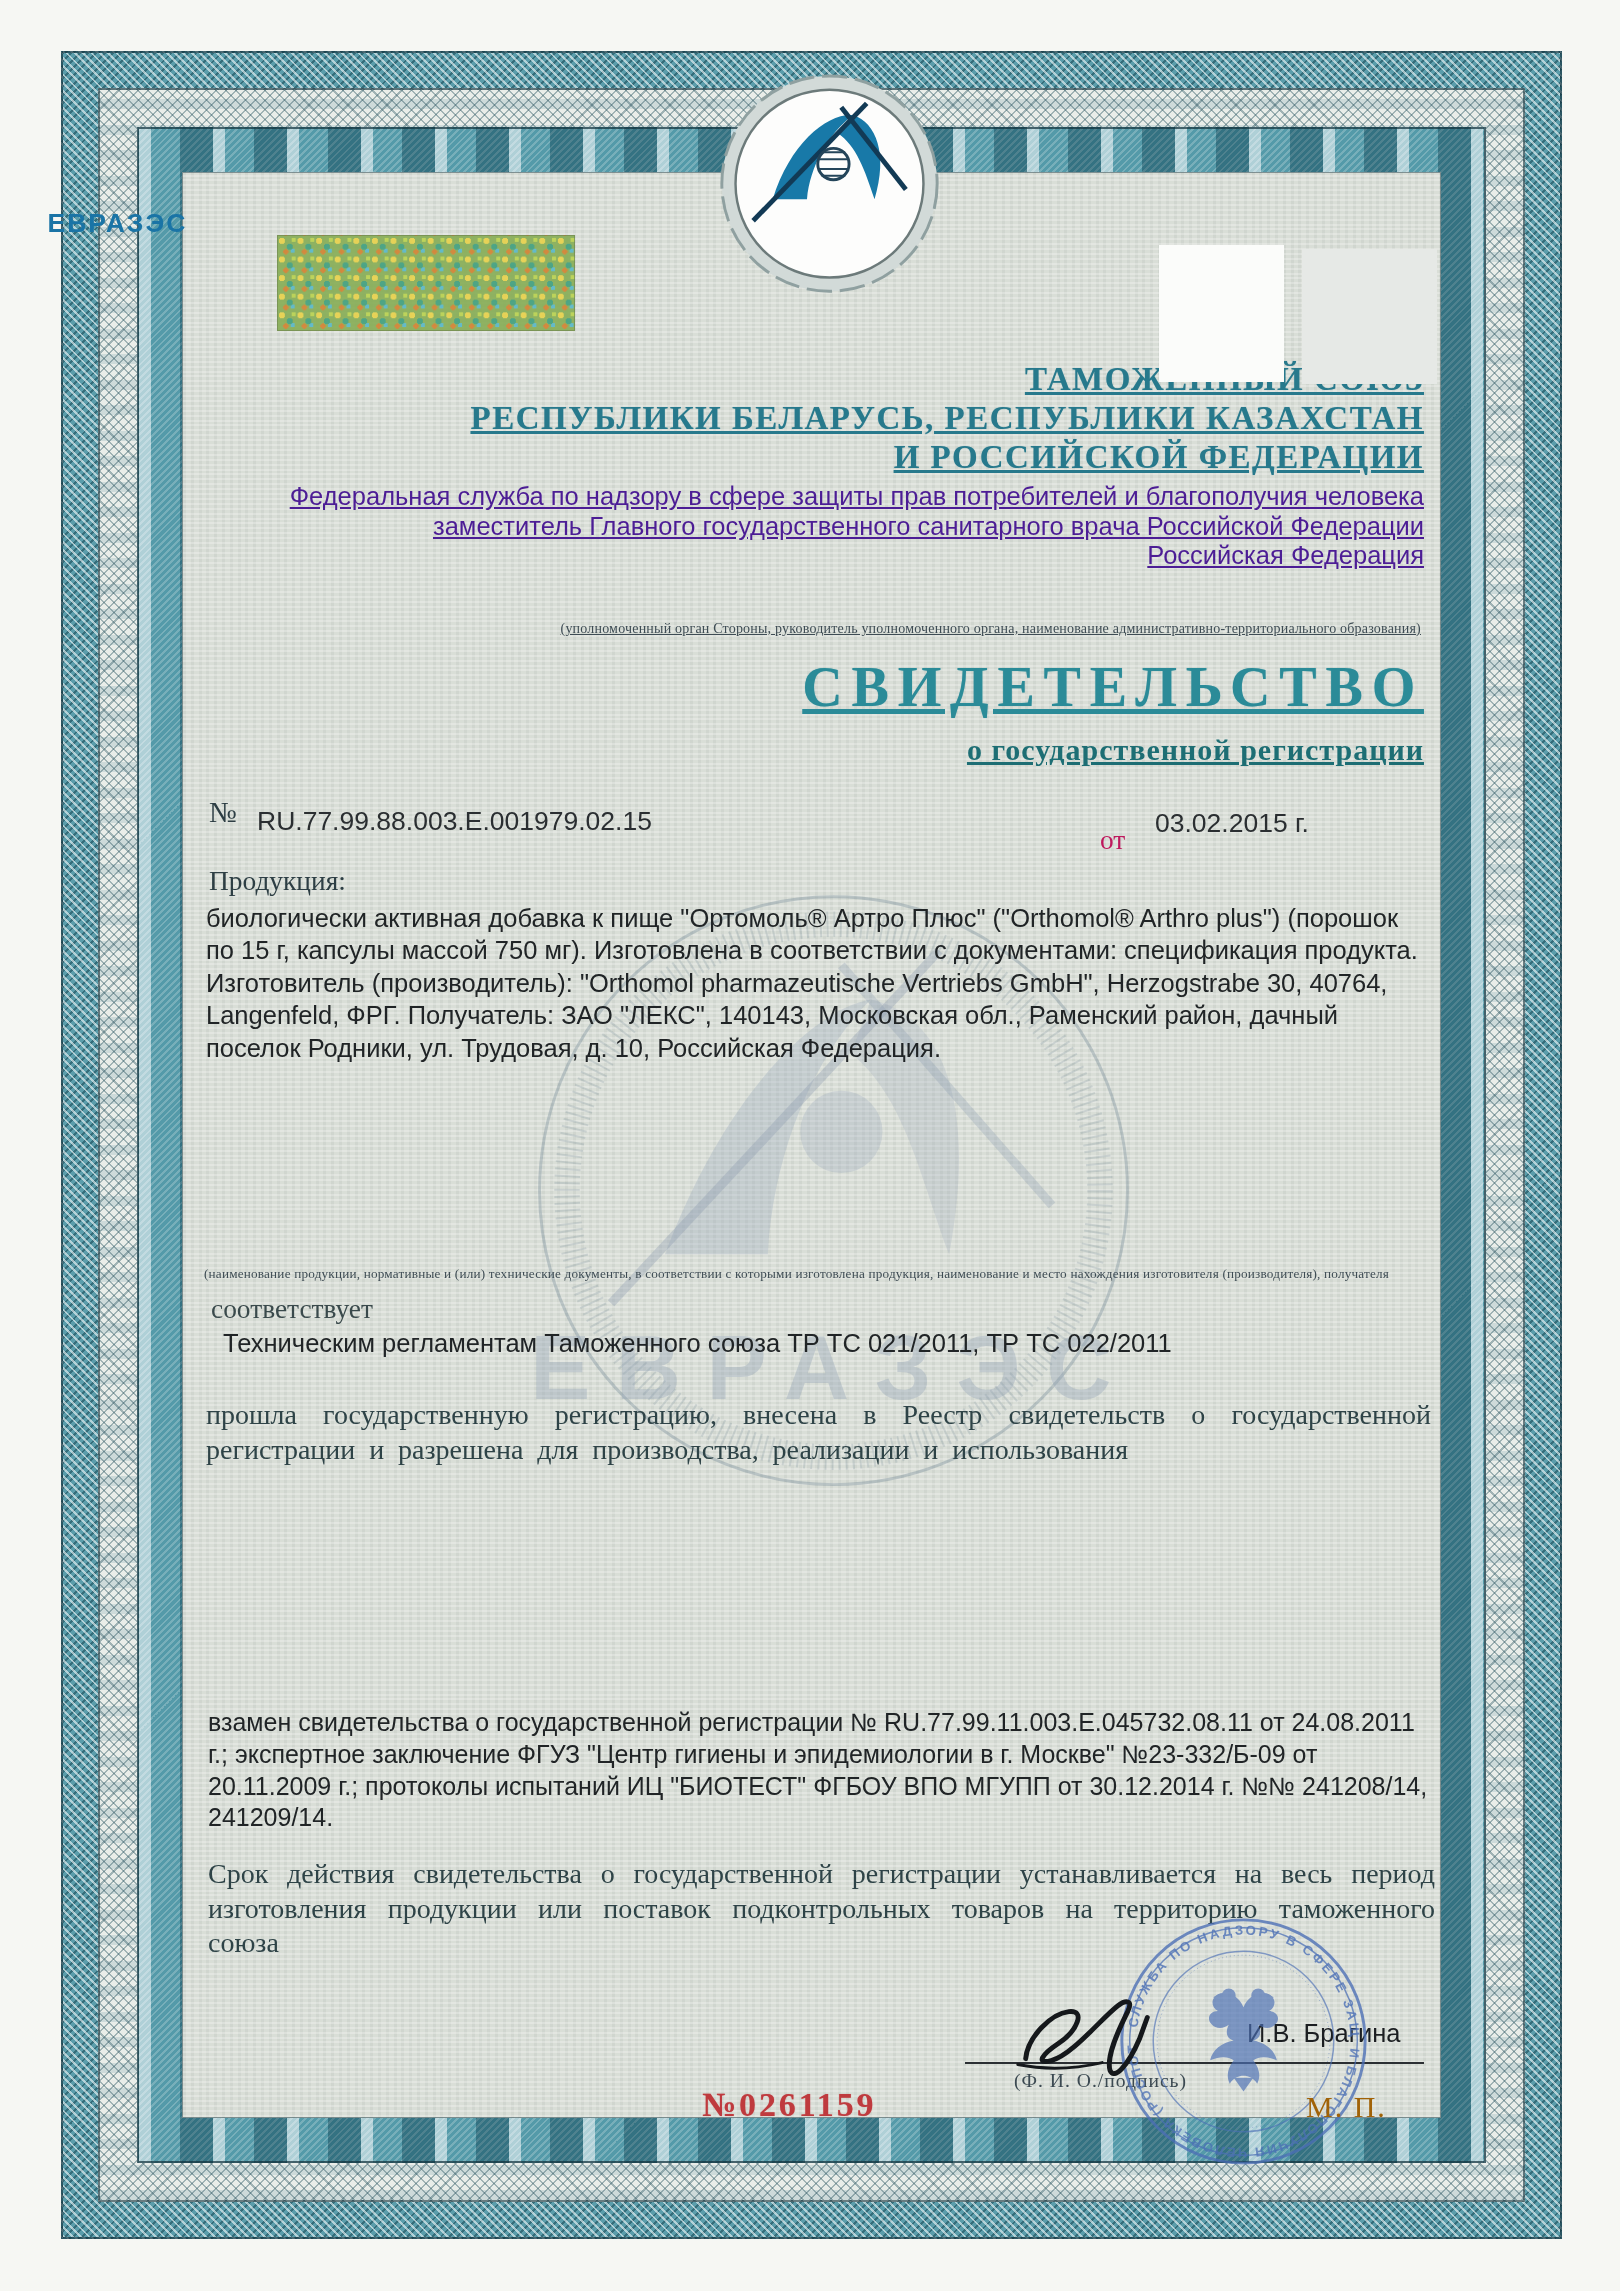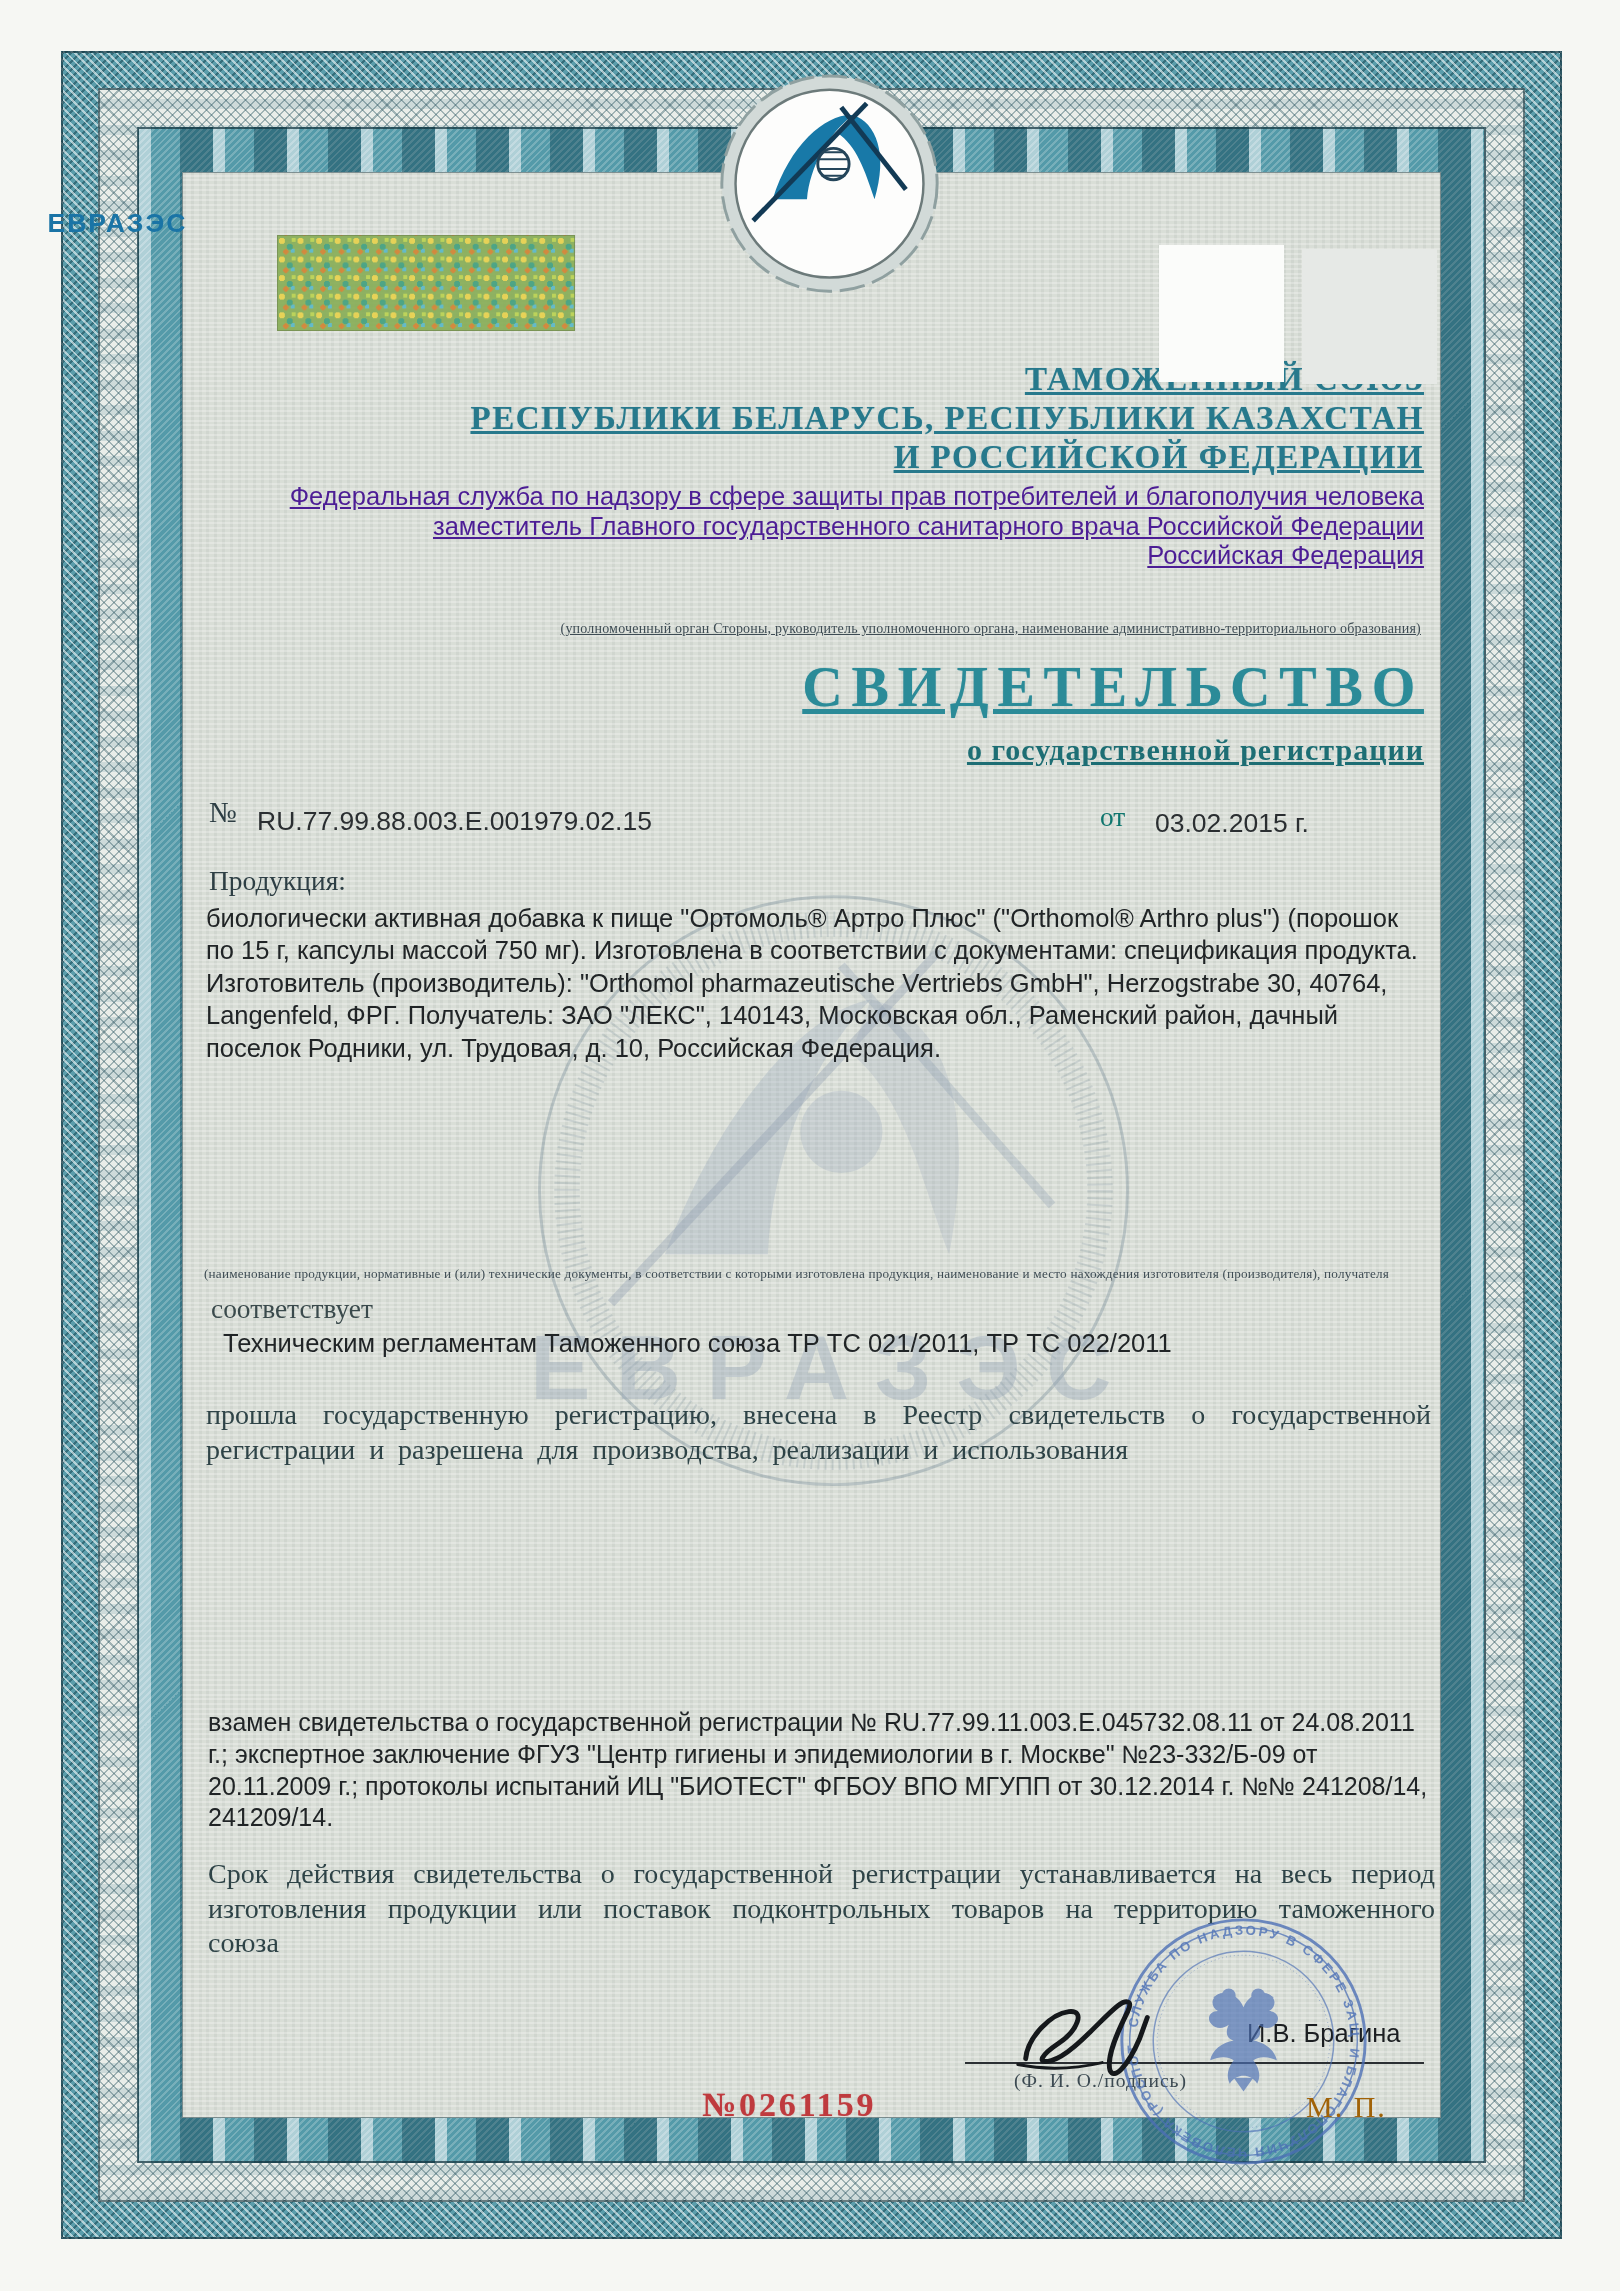--- a/index.html
+++ b/index.html
@@ -122,21 +122,21 @@
   <div class="t hdr-org center" style="top:482px">Федеральная служба по надзору в сфере защиты прав потребителей и благополучия человека</div>
   <div class="t hdr-org center" style="top:512px">заместитель Главного государственного санитарного врача Российской Федерации</div>
   <div class="t hdr-org center" style="top:541px">Российская Федерация</div>
   <div class="t note-small center" style="top:621px">(уполномоченный орган Стороны, руководитель уполномоченного органа, наименование административно-территориального образования)</div>
 
   <div class="t big-title center" style="top:655px">СВИДЕТЕЛЬСТВО</div>
   <div class="t sub-title center" style="top:733px">о государственной регистрации</div>
 
   <div class="t serif-label" style="left:209px;top:796px;font-size:29px">№</div>
   <div class="t numrow" style="left:257px;top:806px">RU.77.99.88.003.E.001979.02.15</div>
-  <div class="t serif-label" style="left:1100px;top:802px;color:#0f766e">от</div>
+  <div class="t serif-label" style="left:1100px;top:825px;color:#be185d">от</div>
   <div class="t numrow" style="left:1155px;top:808px">03.02.2015 г.</div>
 
   <div class="t serif-label" style="left:209px;top:866px">Продукция:</div>
   <div class="t sans-body" style="left:206px;top:902px;width:1223px">биологически активная добавка к пище "Ортомоль® Артро Плюс" ("Orthomol® Arthro plus") (порошок по 15 г, капсулы массой 750 мг). Изготовлена в соответствии с документами: спецификация продукта. Изготовитель (производитель): "Orthomol pharmazeutische Vertriebs GmbH", Herzogstrabe 30, 40764, Langenfeld, ФРГ.  Получатель: ЗАО "ЛЕКС", 140143, Московская обл., Раменский район, дачный поселок Родники, ул. Трудовая, д. 10, Российская Федерация.</div>
 
   <div class="t note-small" style="left:204px;top:1266px;font-size:13.2px;width:1225px">(наименование продукции, нормативные и (или) технические документы, в соответствии с которыми изготовлена продукция, наименование и место нахождения изготовителя (производителя), получателя</div>
   <div class="t serif-label" style="left:211px;top:1294px;color:#3a4a4c">соответствует</div>
   <div class="t sans-body" style="left:223px;top:1327px;width:1206px">Техническим регламентам Таможенного союза ТР ТС 021/2011, ТР ТС 022/2011</div>
 
   <div class="t serif-just" style="left:206px;top:1398px;width:1225px">прошла государственную регистрацию, внесена в Реестр свидетельств о государственной регистрации и разрешена для производства, реализации и использования</div>

